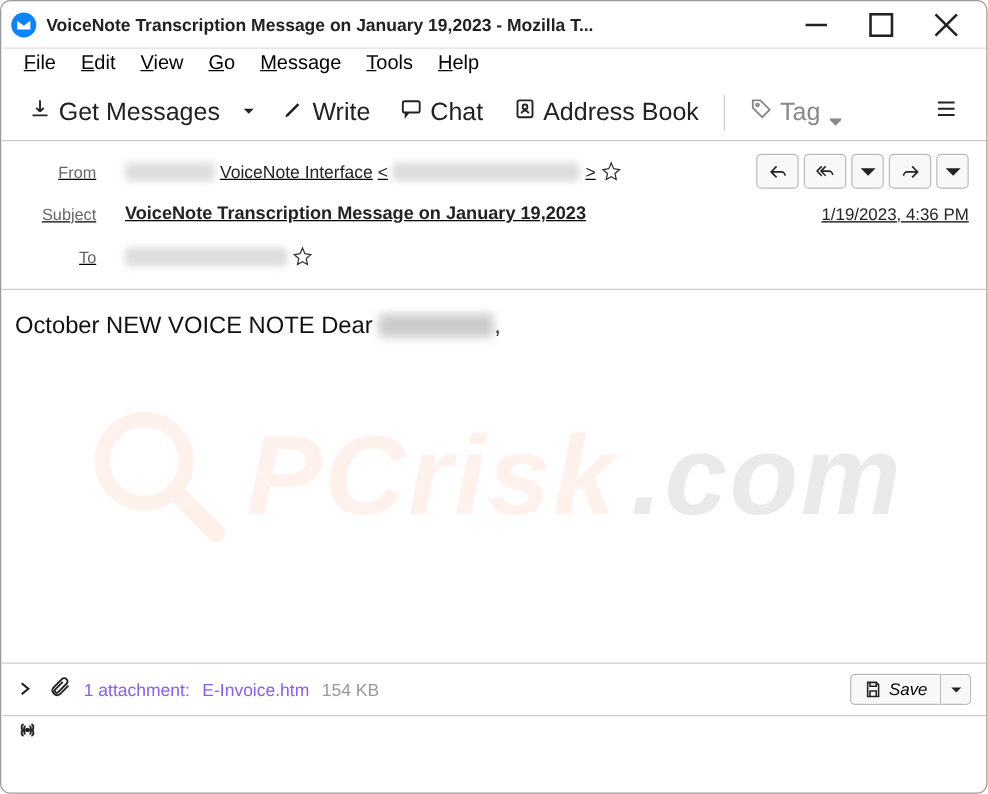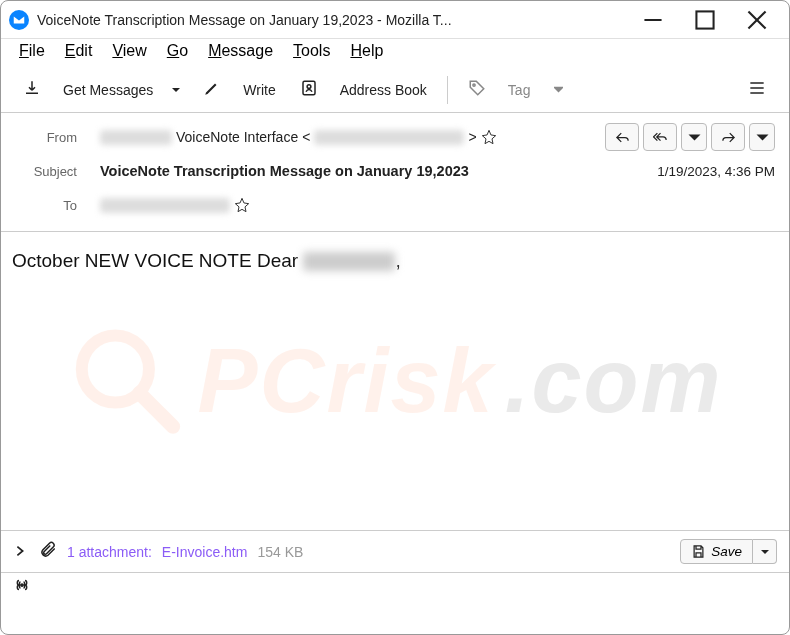--- a/index.html
+++ b/index.html
@@ -1,49 +1,49 @@
 <!DOCTYPE html>
 <html><head>
 <meta charset="utf-8">
 <style>
 * { box-sizing: border-box; margin: 0; padding: 0; font-family: "Segoe UI", Arial, sans-serif; }
 body { width: 790px; height: 635px; background: #fff; border: 1px solid #999; border-radius: 8px; overflow: hidden; position: relative; }
 
 
-.titlebar { height: 38px; display: flex; align-items: center; padding: 0 8px; border-bottom: 1px solid #e0e0e0; }
+.titlebar { height: 38px; display: flex; align-items: center; padding: 0 8px; border-bottom: 1px solid #e0e0e0; font-weight: bold; }
 .titlebar .app-icon { width: 20px; height: 20px; border-radius: 50%; background: #0a84ff; display: flex; align-items: center; justify-content: center; margin-right: 8px; }
 .titlebar .app-icon svg { width: 14px; height: 14px; fill: #fff; }
 .titlebar .title { flex: 1; font-size: 14px; color: #222; white-space: nowrap; overflow: hidden; text-overflow: ellipsis; }
 .titlebar .win-controls { display: flex; gap: 28px; padding-right: 12px; }
 .titlebar .win-btn { width: 24px; height: 24px; display: flex; align-items: center; justify-content: center; cursor: pointer; }
 .titlebar .win-btn svg { stroke: #222; stroke-width: 1.2; fill: none; }
 
 
 .menubar { height: 28px; display: flex; align-items: flex-start; padding: 0 10px; gap: 4px; font-size: 16px; }
 .menubar .menu-item { padding: 3px 8px; cursor: pointer; }
 .menubar .menu-item span.u { text-decoration: underline; }
 
 
 .toolbar { height: 46px; display: flex; align-items: center; padding: 0 12px; gap: 4px; border-bottom: 1px solid #ccc; }
 .tool-group { display: flex; align-items: center; }
-.tool-btn { display: flex; align-items: center; gap: 22px; padding: 6px 10px; font-size: 14px; color: #222; cursor: pointer; border-radius: 3px; }
+.tool-btn { display: flex; align-items: flex-end; gap: 6px; padding: 6px 10px; font-size: 20px; color: #222; cursor: pointer; border-radius: 3px; }
 .tool-btn svg { width: 18px; height: 18px; fill: none; stroke: #222; stroke-width: 2; }
 .tool-btn .icon-fill svg { fill: #222; stroke: none; }
 .tool-drop { padding: 6px 8px; cursor: pointer; }
 .tool-drop svg { width: 10px; height: 10px; fill: #222; }
 .toolbar .spacer { flex: 1; }
 .toolbar .sep { width: 1px; height: 28px; background: #ccc; margin: 0 6px; }
 .tag-btn { color: #888; }
 .tag-btn svg { stroke: #888; }
 .hamburger { padding: 6px 10px; cursor: pointer; }
 .hamburger svg { width: 20px; height: 20px; stroke: #222; stroke-width: 2; fill: none; }
 
 
 .msg-header { padding: 10px 14px 6px 14px; border-bottom: 1px solid #ccc; }
-.msg-header .row { display: flex; align-items: center; margin-bottom: 6px; min-height: 28px; }
+.msg-header .row { display: flex; align-items: center; margin-bottom: 6px; min-height: 28px; text-decoration: underline; }
 .msg-header .label { width: 62px; text-align: right; font-size: 13px; color: #666; margin-right: 10px; }
 .msg-header .value { font-size: 14px; color: #222; display: flex; align-items: center; gap: 4px; flex: 1; margin-left: 13px; }
 .msg-header .subject-val { font-weight: bold; font-size: 14.5px; }
 .msg-header .date { font-size: 13.5px; color: #222; }
 .blur-pill { display: inline-block; background: #ddd; border-radius: 4px; filter: blur(3px); color: transparent; }
 .blur-pill.w1 { width: 72px; height: 15px; }
 .blur-pill.w2 { width: 150px; height: 15px; }
 .blur-pill.w3 { width: 130px; height: 15px; }
 .star { width: 16px; height: 16px; cursor: pointer; }
 .star svg { width: 16px; height: 16px; fill: none; stroke: #333; stroke-width: 1.5; }
@@ -129,20 +129,27 @@
     </div>
     <div class="tool-drop"><svg viewBox="0 0 10 10">
           <path d="M1 3l4 4 4-4z"></path>
         </svg></div>
   </div>
   <div class="tool-btn">
     <span class="icon-fill"><svg viewBox="0 0 24 24">
           <path d="M3 21l3-1 12-12-2-2L4 18l-1 3z M15 5l2 2"></path>
         </svg></span>
     <span>Write</span>
+  </div>
+  <div class="tool-btn">
+    <span><svg viewBox="0 0 24 24">
+          <rect x="3" y="4" width="18" height="12" rx="2"></rect>
+          <path d="M9 16l-3 4v-4"></path>
+        </svg></span>
+    <span>Chat</span>
   </div>
   <div class="tool-btn">
     <span><svg viewBox="0 0 24 24">
           <rect x="4" y="3" width="16" height="18" rx="2"></rect>
           <circle cx="12" cy="10" r="2.5"></circle>
           <path d="M8 17c1-2 3-3 4-3s3 1 4 3"></path>
         </svg></span>
     <span>Address Book</span>
   </div>
   <div class="sep"></div>

